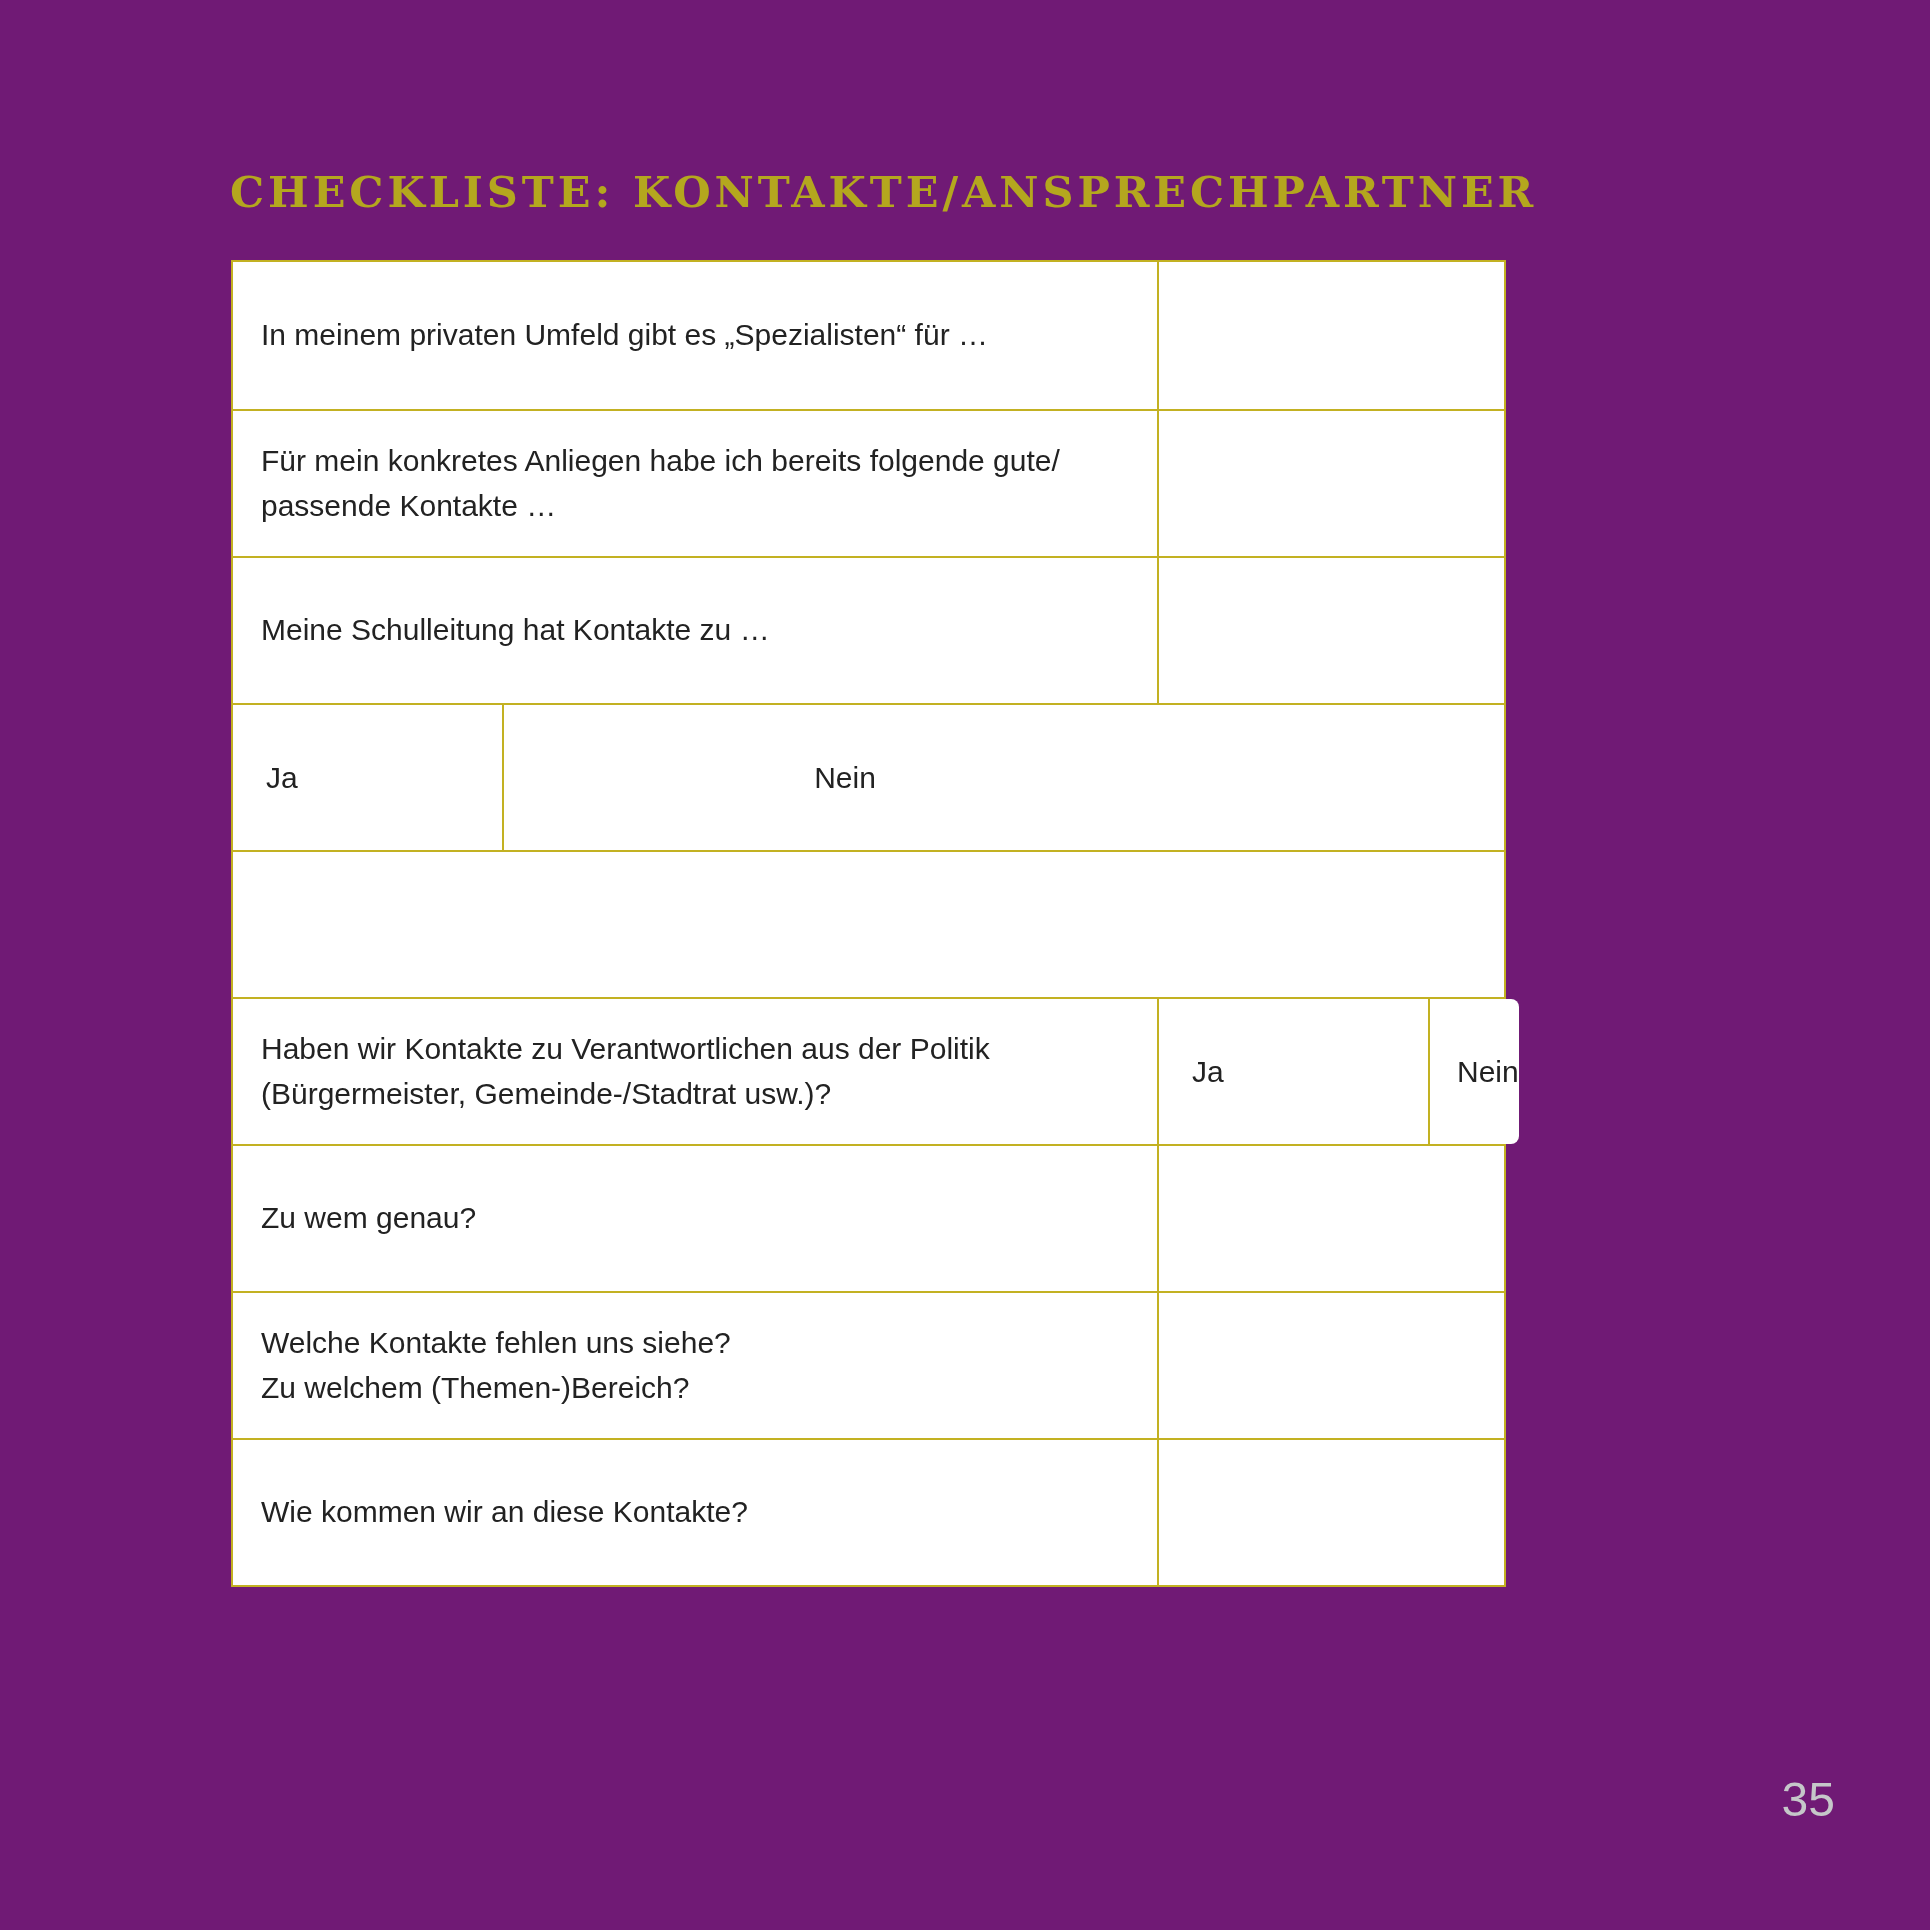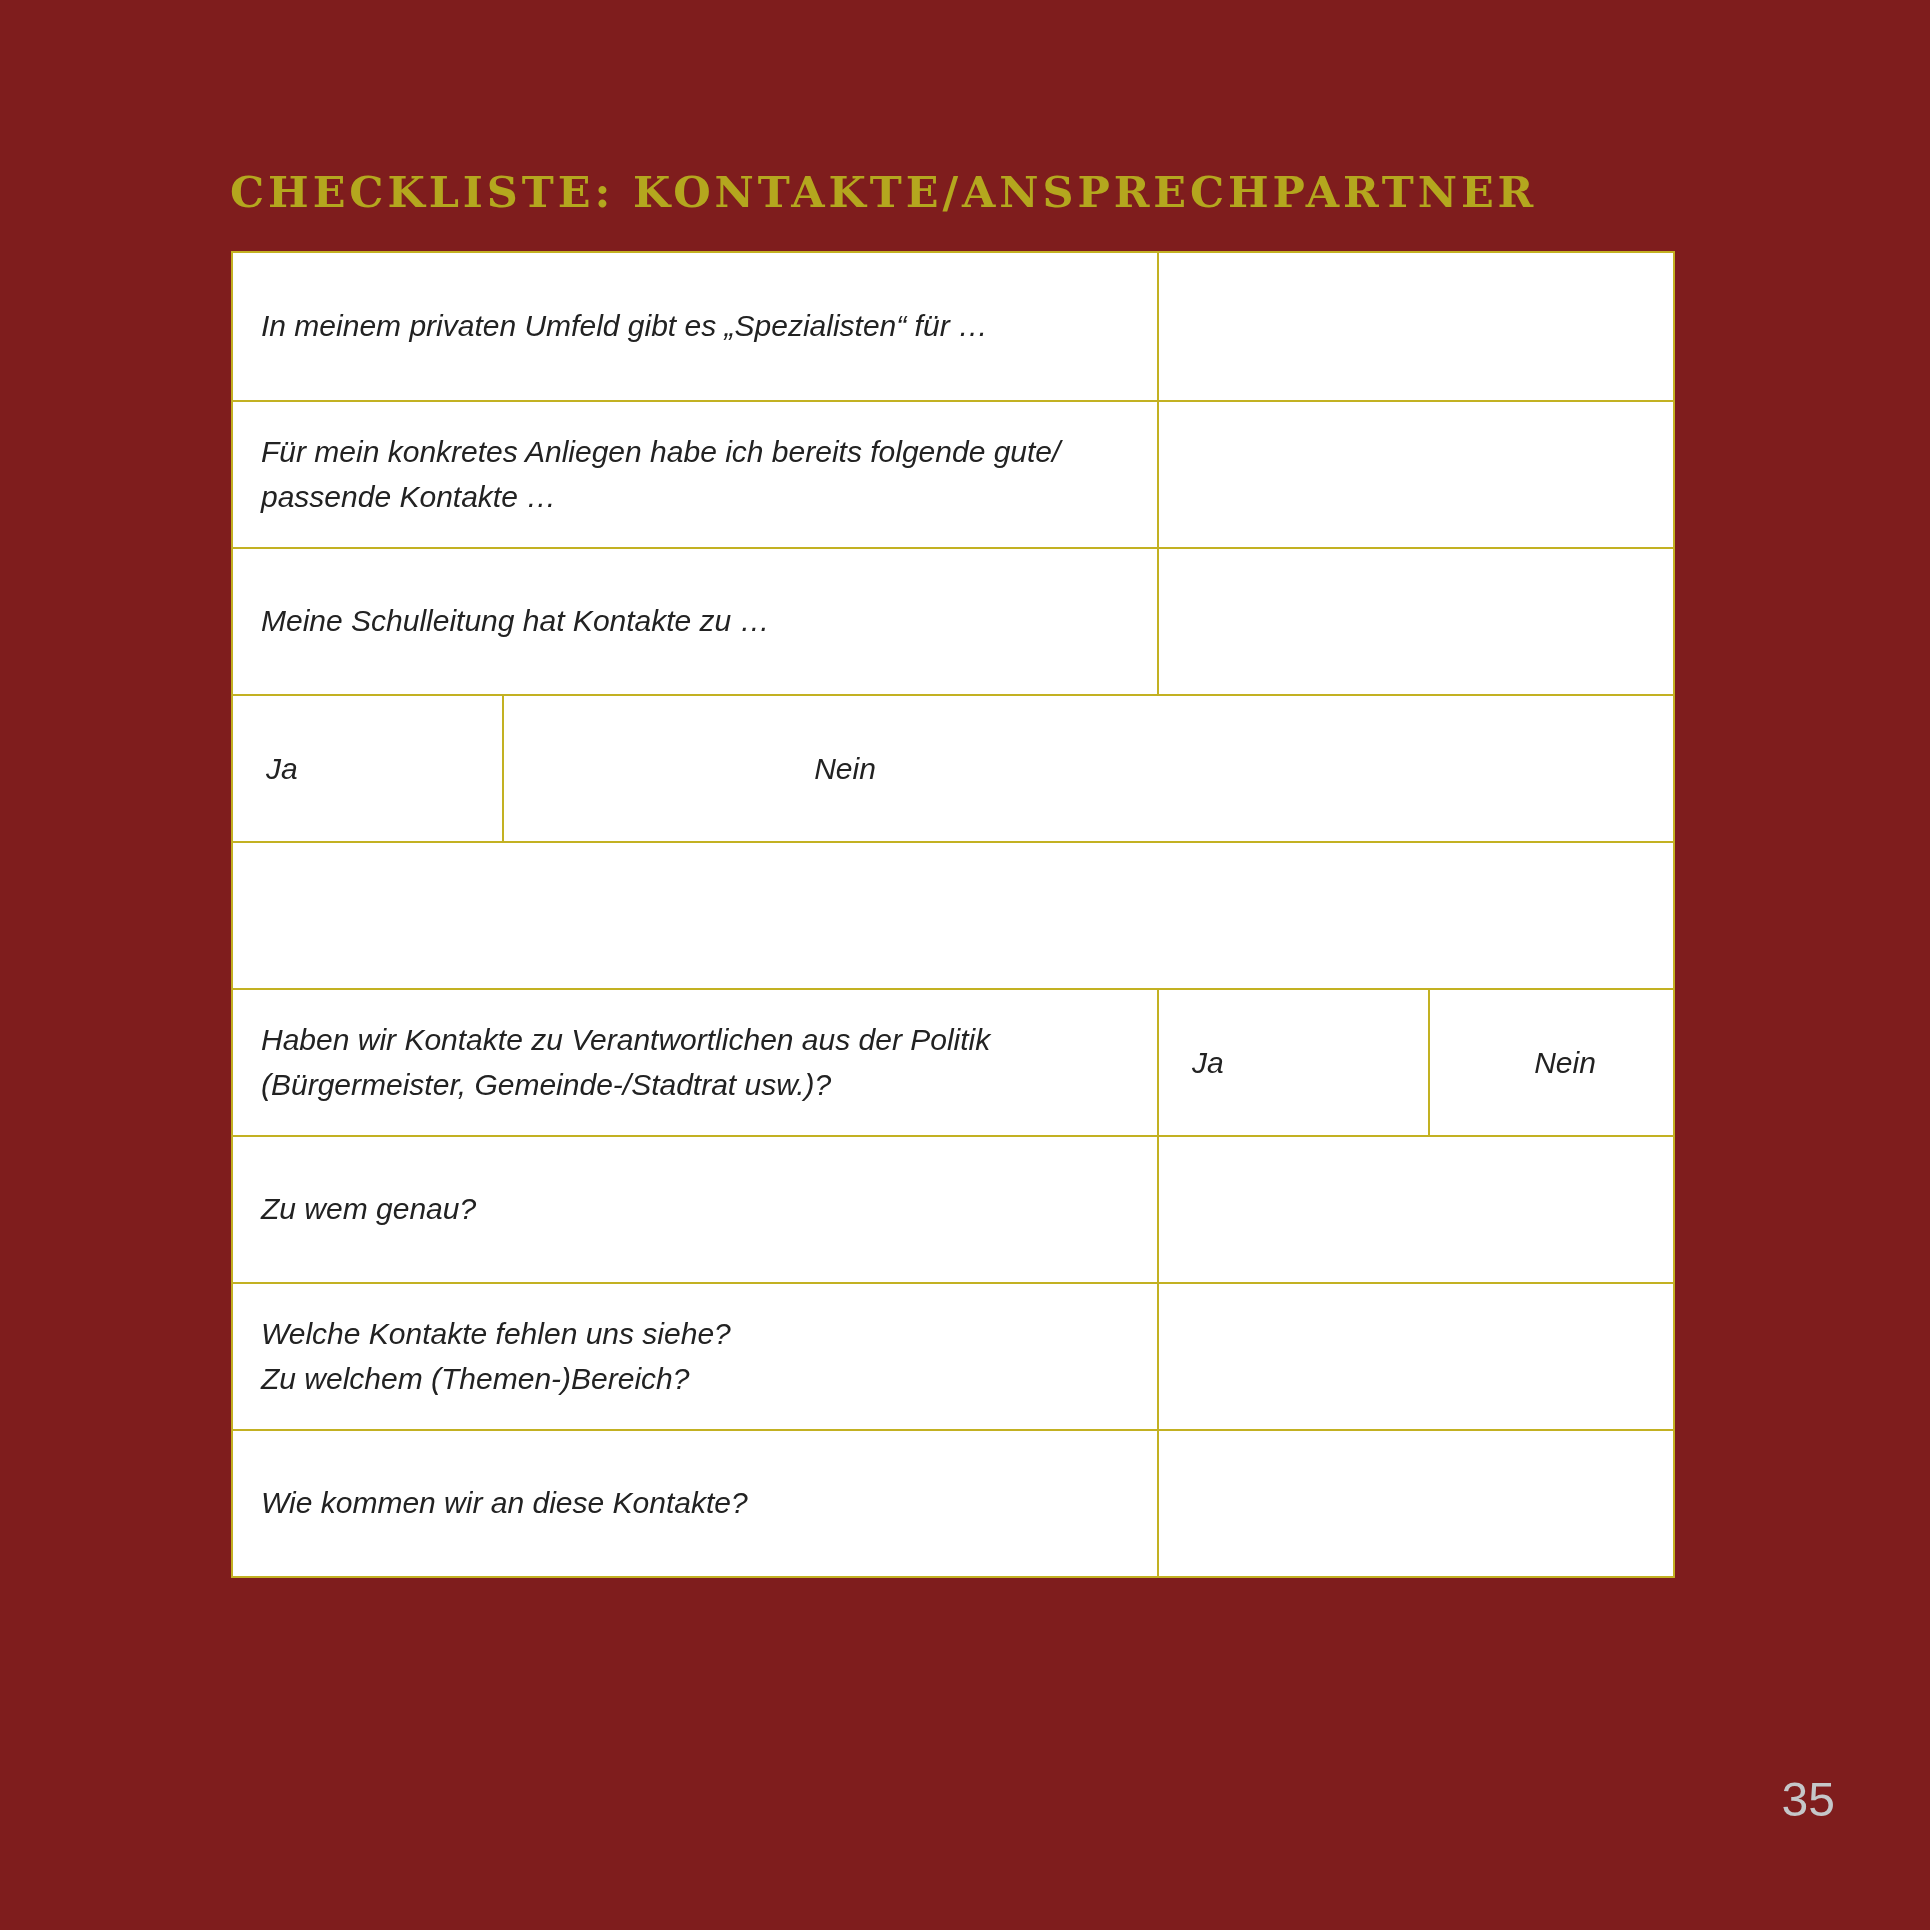--- a/index.html
+++ b/index.html
@@ -7,44 +7,43 @@
     --title-yellow: #b4a71e;
     --text-color: #222222;
     --page-number-gray: #c5c7c9;
   }
   * { margin: 0; padding: 0; box-sizing: border-box; }
   html, body { background: #ffffff; }
   .page {
     position: relative;
     width: 1931px;
     height: 1931px;
-    background: #7f1d1d;
+    background: #701a75;
     font-family: "Liberation Sans", sans-serif;
     overflow: hidden;
   }
   .title {
     position: absolute;
     left: 230px;
     top: 171px;
     font-family: "DejaVu Serif", serif;
     font-weight: 700;
     font-size: 43px;
     line-height: 1.0;
     letter-spacing: 3.9px;
     color: var(--title-yellow, #b4a71e);
     white-space: nowrap;
   }
   .checklist-table {
     position: absolute;
     left: 231px;
-    top: 251px;
-    width: 1444px;
+    top: 260px;
+    width: 1275px;
     border: 2.3px solid var(--accent-yellow, #c3b122);
     background: #ffffff;
-    font-style: italic;
   }
   .trow {
     display: grid;
     grid-template-columns: 926px 1fr;
     height: 147px;
   }
   .trow + .trow { border-top: 2.3px solid var(--accent-yellow, #c3b122); }
   .cell {
     display: flex;
     align-items: center;

